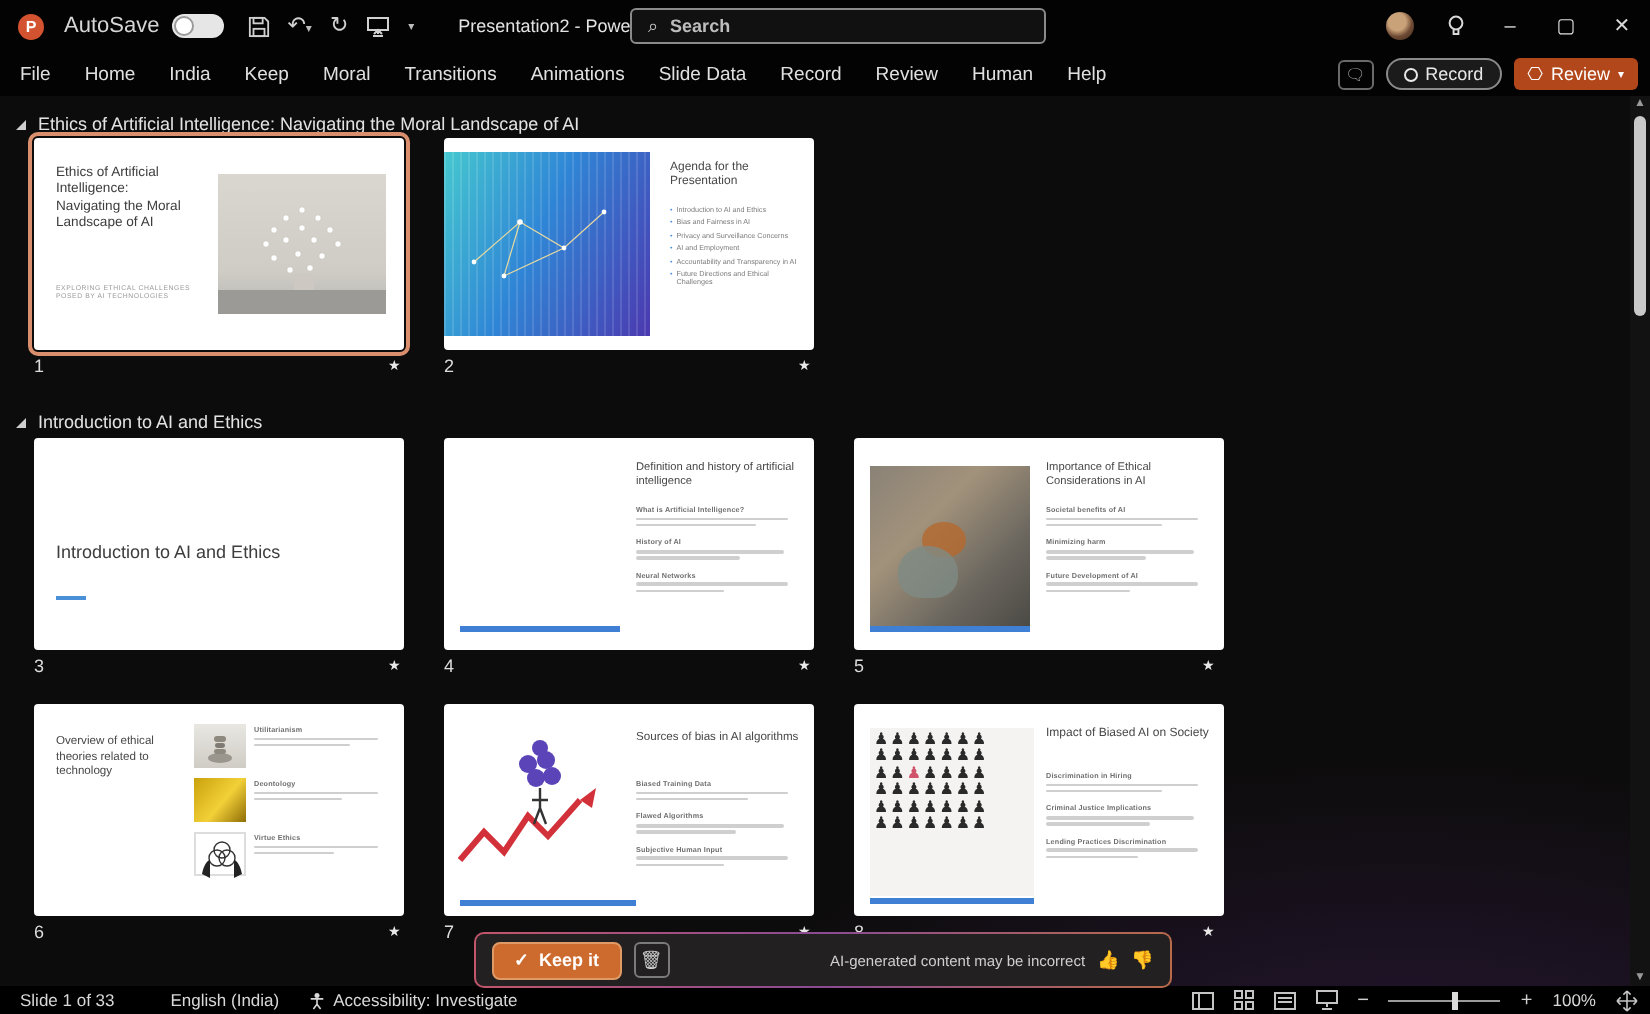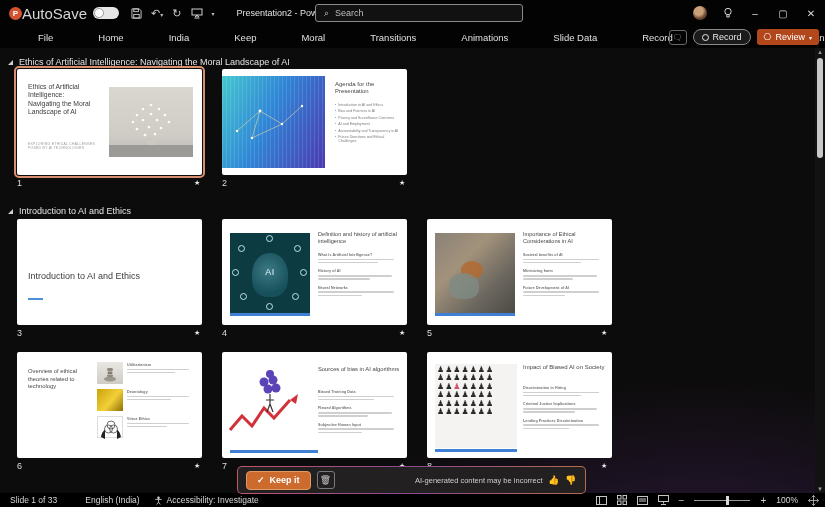--- a/index.html
+++ b/index.html
@@ -2,40 +2,40 @@
 <html><head>
 <meta charset="utf-8">
 <style>
   * { margin:0; padding:0; box-sizing:border-box; }
   html,body { width:825px; height:507px; overflow:hidden; background:#000; }
   body { font-family:"Liberation Sans", sans-serif; position:relative; color:#e8e8e8; }
 
   
   .titlebar { position:absolute; top:0; left:0; right:0; height:26px; background:#030303; display:flex; align-items:center; }
   .pptlogo { width:13px; height:13px; border-radius:50%; background:#d35230; color:#fff; font-size:8px; font-weight:bold; display:flex; align-items:center; justify-content:center; margin-left:9px; }
-  .autosave-label { font-size:15px; color:#d6d6d6; }
+  .autosave-label { font-size:11px; color:#d6d6d6; margin-left:10px; }
   .toggle { width:26px; height:12px; border-radius:7px; background:#e6e6e6; margin-left:6px; position:relative; }
   .toggle .knob { position:absolute; left:1px; top:1px; width:10px; height:10px; border-radius:50%; background:#fff; border:1px solid #9a9a9a; }
   .qat { display:flex; align-items:center; gap:9px; margin-left:12px; color:#d0d0d0; }
   .qat .g { font-size:11px; line-height:1; }
   .qat svg { display:block; }
   .caret { font-size:6px; color:#bdbdbd; }
   .doc-title { font-size:9px; color:#e3e3e3; margin-left:22px; white-space:nowrap; }
   .searchbox { position:absolute; left:315px; top:4px; width:208px; height:18px; background:#111; border:1px solid #8a8a8a; border-radius:3px; display:flex; align-items:center; gap:6px; padding:0 8px; }
   .searchbox .mag { color:#cfcfcf; font-size:9px; }
-  .searchbox .ph { color:#bdbdbd; font-size:9px; }
+  .searchbox .ph { color:#bdbdbd; font-size:9px;font-weight:bold; }
   .tb-right { position:absolute; right:0; top:0; height:26px; display:flex; align-items:center; gap:0; }
   .avatar { width:14px; height:14px; border-radius:50%; background:radial-gradient(circle at 40% 35%, #caa27a 0 35%, #6e4a33 60%, #3c2a20); margin-right:14px; }
   .bulb { width:14px; margin-right:6px; display:flex; justify-content:center; }
   .winbtn { width:28px; height:26px; display:flex; align-items:center; justify-content:center; color:#d9d9d9; font-size:10px; }
 
   
   .menubar { position:absolute; top:26px; left:0; right:0; height:22px; background:#030303; display:flex; align-items:center; }
   .menu-items { display:flex; align-items:center; margin-left:10px; gap:17px; }
-  .menu-item { font-size:9.5px; color:#e0e0e0; white-space:nowrap;margin-left:28px; }
+  .menu-item { font-size:9.5px; color:#e0e0e0; white-space:nowrap; }
   .mb-right { position:absolute; right:6px; top:0; height:22px; display:flex; align-items:center; gap:6px; }
   .comment-btn { width:18px; height:15px; border:1px solid #6a6a6a; border-radius:3px; display:flex; align-items:center; justify-content:center; color:#9a9a9a; font-size:8px; }
   .record-btn { height:16px; border:1px solid #8a8a8a; border-radius:8px; background:#1b1b1b; color:#e8e8e8; font-size:9px; display:flex; align-items:center; gap:4px; padding:0 8px; }
   .record-dot { width:7px; height:7px; border:1.5px solid #e8e8e8; border-radius:50%; display:inline-block; }
   .share-btn { height:16px; border-radius:3px; background:#b3471c; color:#fff; font-size:9px; display:flex; align-items:center; gap:4px; padding:0 7px; }
 
   
   .canvas { position:absolute; top:48px; left:0; right:0; bottom:14px; background:radial-gradient(600px 300px at 85% 115%, rgba(90,45,130,.35), rgba(0,0,0,0) 60%), #0d0c0c; overflow:hidden; }
   .section-hdr { position:absolute; display:flex; align-items:center; gap:6px; color:#e3e3e3; font-size:9px; }
   .tri { width:0; height:0; border-left:5px solid transparent; border-bottom:5px solid #cfcfcf; transform:rotate(0deg); }
@@ -284,33 +284,20 @@
   </div>
 
   <div class="thumb" style="left:17px; top:171px;">
     <div class="s3-title">Introduction to AI and Ethics</div>
     <div class="s3-line"></div>
   </div>
   <span class="slide-num" style="left:17px; top:280px;">3</span>
   <span class="star" style="left:194px; top:281px;">★</span>
 
   <div class="thumb" style="left:222px; top:171px;">
-    <div class="s4-img">
-      <div class="s4-head">
-          <div class="s4-ai">AI</div>
-        </div>
-      <div class="s4-node" style="left:36px; top:2px;"></div>
-      <div class="s4-node" style="left:8px; top:12px;"></div>
-      <div class="s4-node" style="left:64px; top:12px;"></div>
-      <div class="s4-node" style="left:2px; top:36px;"></div>
-      <div class="s4-node" style="left:70px; top:36px;"></div>
-      <div class="s4-node" style="left:10px; top:60px;"></div>
-      <div class="s4-node" style="left:62px; top:60px;"></div>
-      <div class="s4-node" style="left:36px; top:70px;"></div>
-    </div>
     <div class="accentbar" style="left:8px; top:94px; width:80px;"></div>
     <div class="rc-title">Definition and history of artificial intelligence</div>
     <div class="rc-secs">
       <div class="sec">
           <div class="tinyhead">What is Artificial Intelligence?</div>
           <div class="u-bar" style="width:76px"></div>
           <div class="u-bar" style="width:60px"></div>
         </div>
       <div class="sec">
           <div class="tinyhead">History of AI</div>

